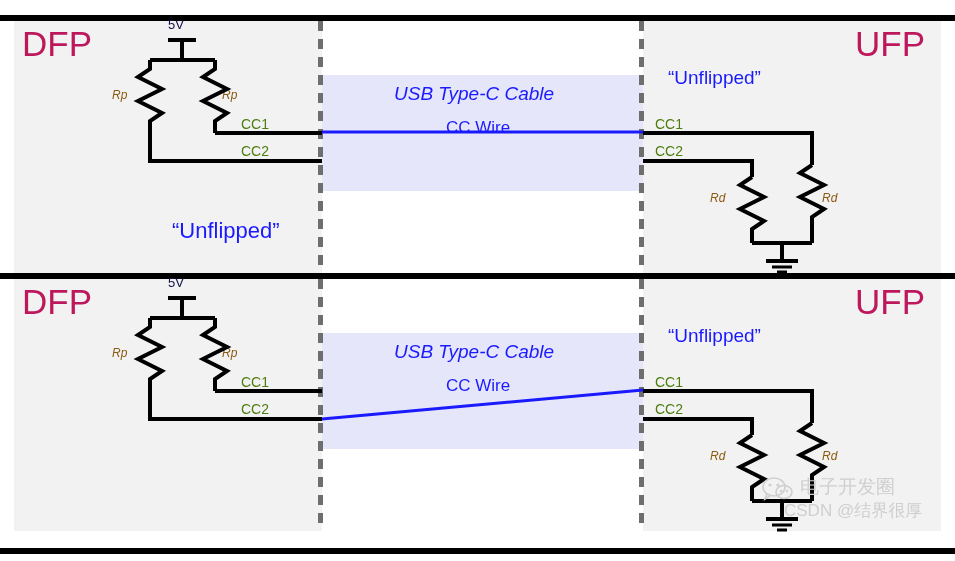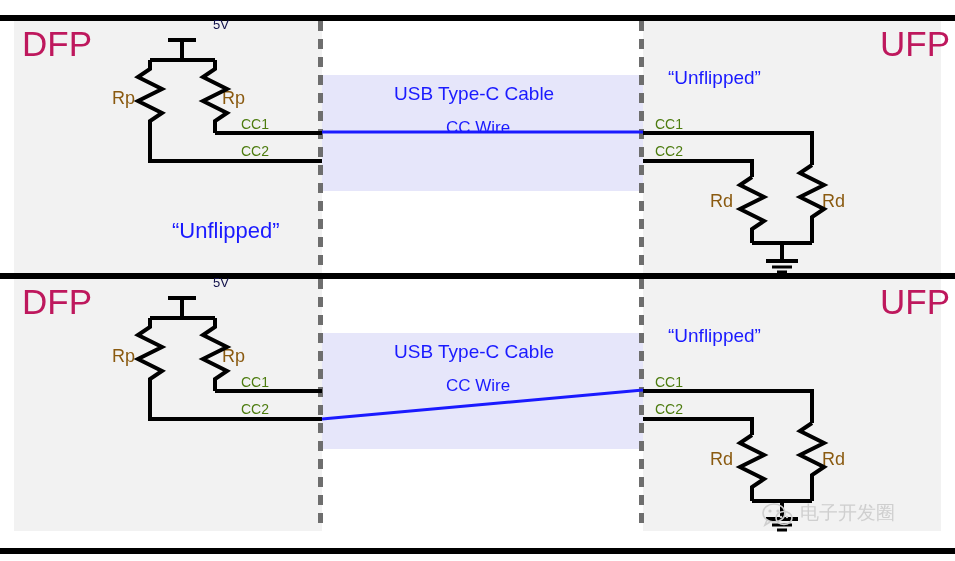--- a/index.html
+++ b/index.html
@@ -23,35 +23,35 @@
     background-image:linear-gradient(to bottom,#6e6e6e 0px,#6e6e6e 10px,transparent 10px,transparent 18px);
     background-size:5px 18px;}
   .div-left{left:318px;}
   .div-right{left:639px;}
 
   .cable-box{position:absolute;left:322px;top:54px;width:321px;height:116px;
     background:#e6e6fa;}
 
   .ttl{position:absolute;color:#be185d;font-size:35px;line-height:35px;letter-spacing:0px;}
   .ttl-dfp{left:22px;top:5px;}
-  .ttl-ufp{left:855px;top:5px;margin-left:25px;}
+  .ttl-ufp{left:855px;top:5px;}
 
   .blue-lbl{position:absolute;color:#1a1aff;white-space:nowrap;}
-  .cable-title{font-size:19px;left:394px;top:62px;}
+  .cable-title{font-size:19px;left:394px;top:62px;font-style:italic;}
   .ccwire-lbl{font-size:17px;left:446px;top:97px;}
   .flip-dfp{font-size:22px;left:172px;top:197px;}
   .flip-ufp{font-size:19px;left:668px;top:46px;}
 
   .pin-lbl{position:absolute;color:#4d7c0f;font-size:14px;white-space:nowrap;}
-  .sig-lbl{position:absolute;color:#8a5a10;font-size:18px;white-space:nowrap;}
-  .v-lbl{position:absolute;color:#11114a;font-size:13px;white-space:nowrap;margin-left:45px;}
+  .sig-lbl{position:absolute;color:#8a5a10;font-size:12px;white-space:nowrap;font-style:italic;}
+  .v-lbl{position:absolute;color:#11114a;font-size:13px;white-space:nowrap;}
 
   svg.wires{position:absolute;left:0;top:0;width:955px;height:252px;overflow:visible;}
 
-  .wm{position:absolute;left:756px;top:498px;width:200px;height:56px;
+  .wm{position:absolute;left:756px;top:472px;width:200px;height:56px;
       color:#cfcfcf;}
   .wm-row1{position:absolute;left:44px;top:2px;font-size:19px;white-space:nowrap;}
   .wm-row2{position:absolute;left:28px;top:27px;font-size:17px;white-space:nowrap;}
   .wm-ico{position:absolute;left:6px;top:4px;width:32px;height:26px;}
 </style>
 </head>
 <body>
 
 <div class="bar" id="bar-top"></div>
 <div class="bar" id="bar-mid"></div>
@@ -171,13 +171,14 @@
   <svg class="wm-ico" viewBox="0 0 32 26">
     <ellipse cx="12" cy="11" rx="11" ry="9" fill="none" stroke="#cfcfcf" stroke-width="1.6"></ellipse>
     <path d="M5 18 L3 23 L8 20" fill="none" stroke="#cfcfcf" stroke-width="1.6"></path>
     <circle cx="8" cy="9" r="1.6" fill="#cfcfcf"></circle>
     <circle cx="16" cy="9" r="1.6" fill="#cfcfcf"></circle>
     <ellipse cx="22" cy="16" rx="8" ry="6.5" fill="none" stroke="#cfcfcf" stroke-width="1.6"></ellipse>
     <circle cx="19" cy="15" r="1.2" fill="#cfcfcf"></circle>
     <circle cx="25" cy="15" r="1.2" fill="#cfcfcf"></circle>
   </svg>
   <div class="wm-row1">电子开发圈</div>
+  <div class="wm-row2">CSDN @结界很厚</div>
 </div>
 
 </body></html>

